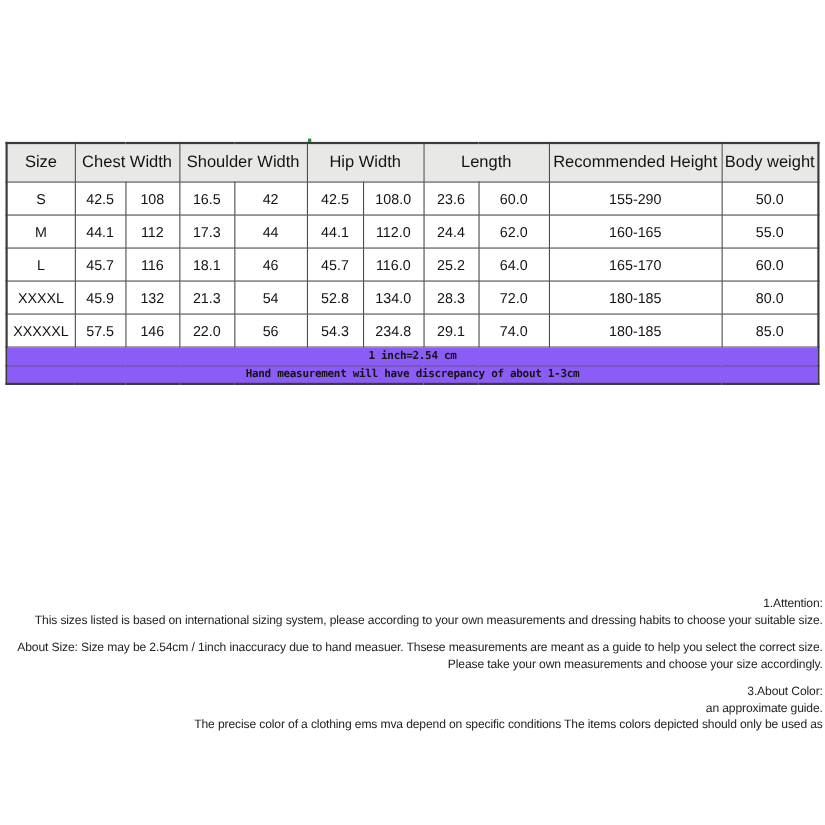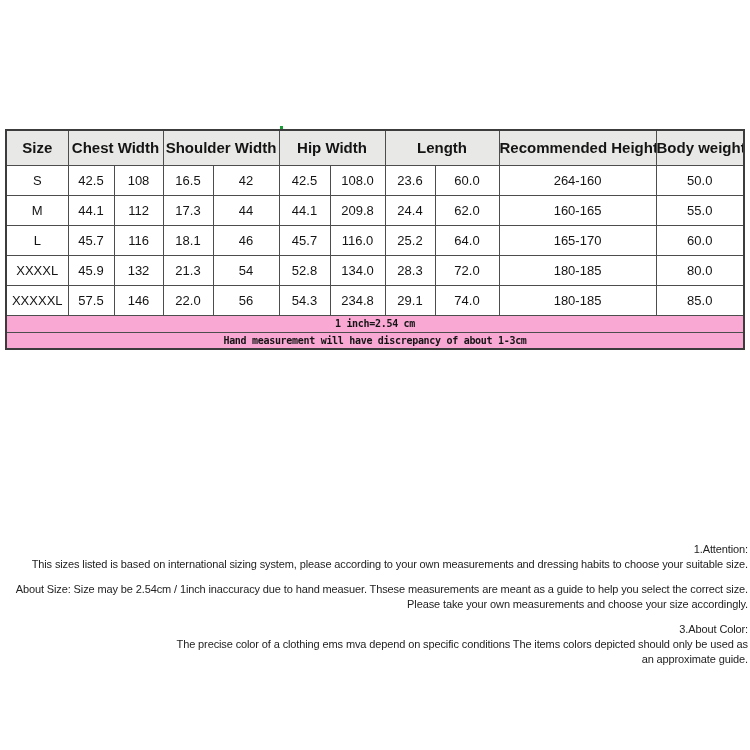--- a/index.html
+++ b/index.html
@@ -27,26 +27,26 @@
   table.size-chart th, table.size-chart td {
     border: 1px solid #4d4d4d;
     text-align: center;
     vertical-align: middle;
     padding: 0;
     overflow: hidden;
     white-space: nowrap;
     color: #141414;
   }
   thead th { background: #e8e8e6; }
-  tr.h1 th { height: 35px; font-size: 15px; font-weight: bold; margin-top: 20px; }
+  tr.h1 th { height: 35px; font-size: 15px; font-weight: normal; margin-top: 20px; }
   tr.h2 th { height: 29px; font-size: 13px; font-weight: normal; border-bottom: 2px solid #3c3c3c; }
   tbody td { height: 30px; font-size: 13px; background: #ffffff; }
   tfoot td {
     height: 17px;
-    background: #f9a8d4;
+    background: #8b5cf6;
     font-family: "DejaVu Sans Mono", monospace;
     font-weight: bold;
     font-size: 10px;
     letter-spacing: -0.3px;
     margin-top: 45px;
   }
   col.c0  { width: 62px; }
   col.c1  { width: 46px; }
   col.c2  { width: 49px; }
   col.c3  { width: 50px; }
@@ -118,31 +118,31 @@
         <tr>
           <td>S</td>
           <td>42.5</td>
           <td>108</td>
           <td>16.5</td>
           <td>42</td>
           <td>42.5</td>
           <td>108.0</td>
           <td>23.6</td>
           <td>60.0</td>
-          <td>264-160</td>
+          <td>155-290</td>
           <td>50.0</td>
         </tr>
         <tr>
           <td>M</td>
           <td>44.1</td>
           <td>112</td>
           <td>17.3</td>
           <td>44</td>
           <td>44.1</td>
-          <td>209.8</td>
+          <td>112.0</td>
           <td>24.4</td>
           <td>62.0</td>
           <td>160-165</td>
           <td>55.0</td>
         </tr>
         <tr>
           <td>L</td>
           <td>45.7</td>
           <td>116</td>
           <td>18.1</td>
@@ -196,16 +196,16 @@
   <div class="sec">
     <div class="t-line">1.Attention:</div>
     <div class="b-line">This sizes listed is based on international sizing system, please according to your own measurements and dressing habits to choose your suitable size.</div>
   </div>
   <div class="sec">
     <div class="b-line">About Size: Size may be 2.54cm / 1inch inaccuracy due to hand measuer. Thsese measurements are meant as a guide to help you select the correct size.</div>
     <div class="b-line">Please take your own measurements and choose your size accordingly.</div>
   </div>
   <div class="sec">
     <div class="t-line">3.About Color:</div>
+    <div class="b-line">an approximate guide.</div>
     <div class="b-line">The precise color of a clothing ems mva depend on specific conditions The items colors depicted should only be used as</div>
-    <div class="b-line">an approximate guide.</div>
   </div>
 </div>
 
 </body></html>

